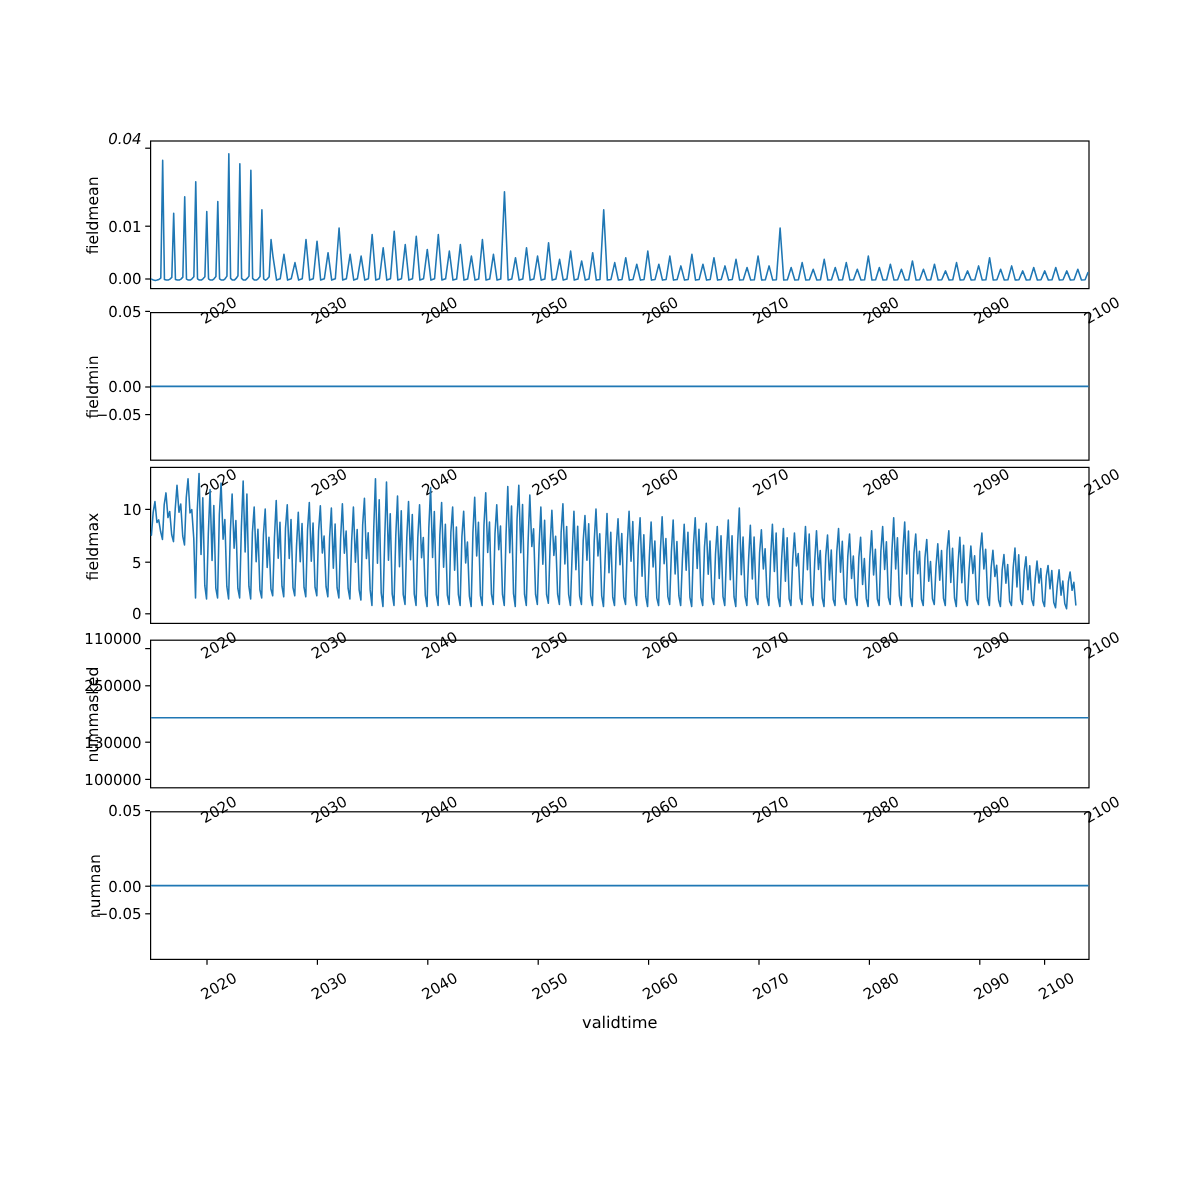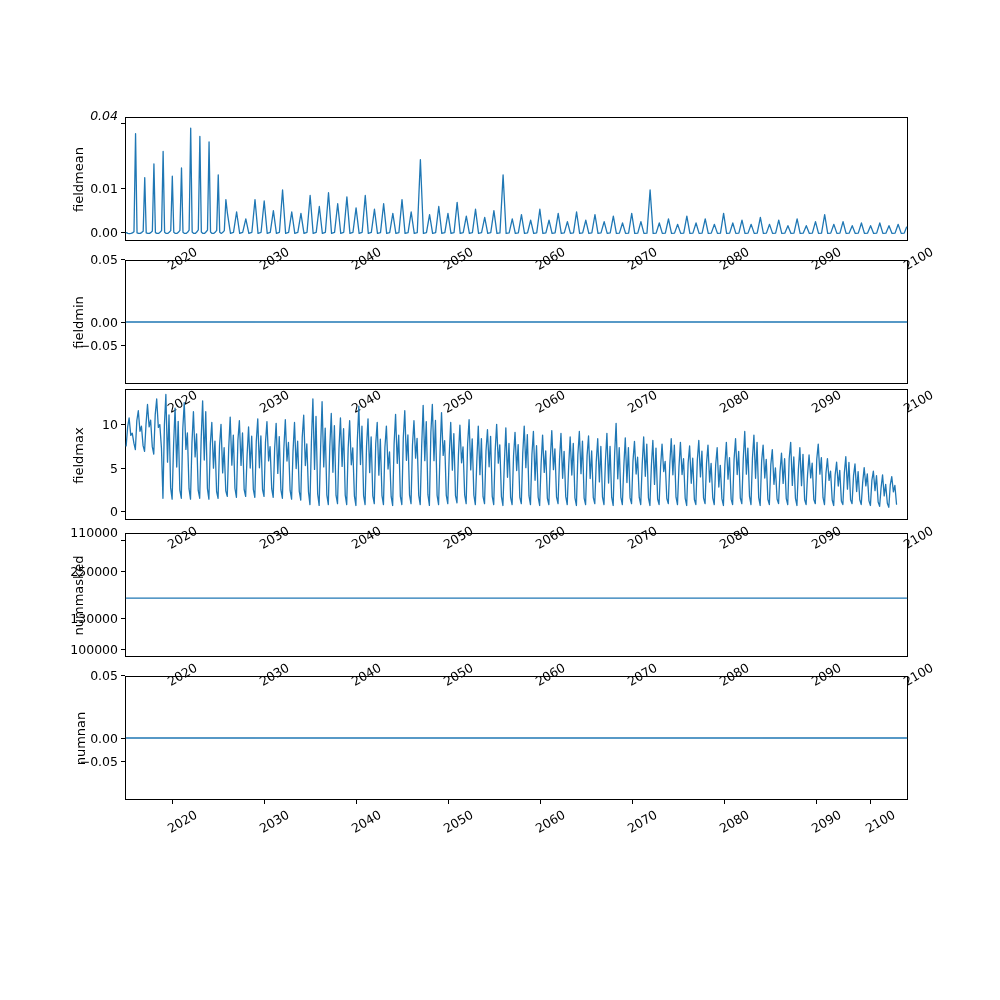--- a/index.html
+++ b/index.html
@@ -209,14 +209,15 @@
   <div class="xtick-rot" style="left:146px; top:806px; width:50px;">2020</div>
   <div class="xtick-rot" style="left:238px; top:806px; width:50px;">2030</div>
   <div class="xtick-rot" style="left:330px; top:806px; width:50px;">2040</div>
   <div class="xtick-rot" style="left:422px; top:806px; width:50px;">2050</div>
   <div class="xtick-rot" style="left:514px; top:806px; width:50px;">2060</div>
   <div class="xtick-rot" style="left:606px; top:806px; width:50px;">2070</div>
   <div class="xtick-rot" style="left:698px; top:806px; width:50px;">2080</div>
   <div class="xtick-rot" style="left:790px; top:806px; width:50px;">2090</div>
   <div class="xtick-rot" style="left:844px; top:806px; width:50px;">2100</div>
 
+  <div class="xlabel" style="left:125px; top:845px; width:783px;">validtime</div>
 
 </div>
 
 </body></html>

